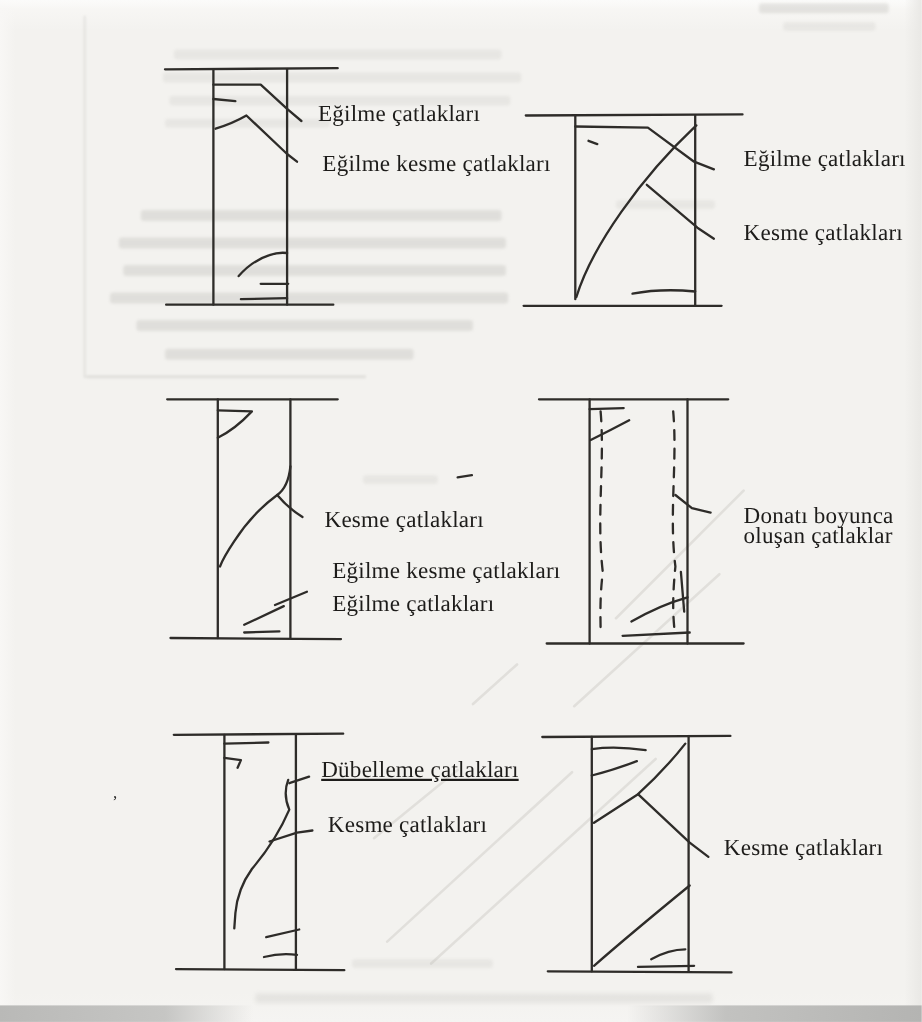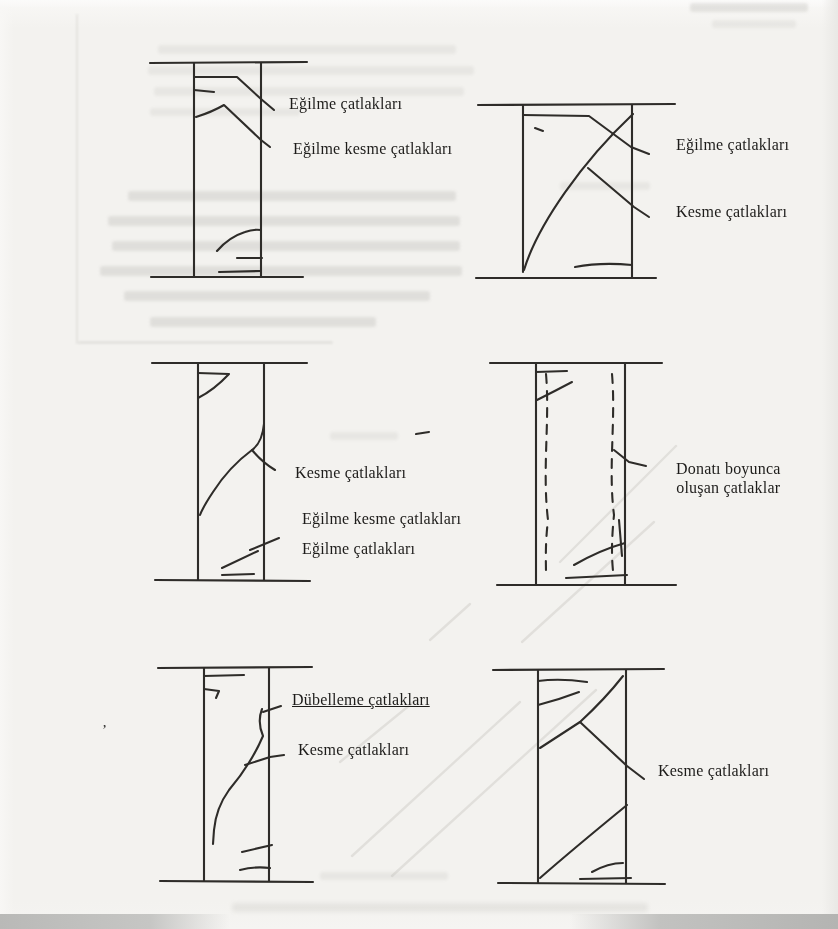--- a/index.html
+++ b/index.html
@@ -22,24 +22,24 @@
     background:linear-gradient(270deg,#e9e8e5,rgba(233,232,229,0));}
   .edge-top{position:absolute;left:0;top:0;width:838px;height:8px;
     background:linear-gradient(180deg,#fbfbfa,rgba(251,251,250,0));}
   .page-bottom-shadow{
     position:absolute;left:0;top:914px;width:838px;height:15px;
     background:linear-gradient(90deg,#b9b9b7 0,#c6c6c4 150px,rgba(244,243,241,0) 230px,
       rgba(244,243,241,0) 570px,#c2c2c0 660px,#b4b4b2 838px);
   }
   svg#fig{position:absolute;left:0;top:0;}
   .lbl{
-    position:absolute;color:#1d1c1a;font-size:16px;line-height:19px;
+    position:absolute;color:#1d1c1a;font-size:21px;line-height:19px;
     letter-spacing:.2px;white-space:nowrap;
   }
-  .lbl2{line-height:19px;text-align:center;}
+  .lbl2{line-height:19px;}
   .stray{position:absolute;color:#2a2a28;font-size:15px;}
   
   .bleed{
     position:absolute;background:#9d9c96;opacity:.22;border-radius:3px;
     filter:blur(1.6px);
   }
   .bleed.v{opacity:.18;}
   .bleed.faint{opacity:.13;}
 </style>
 </head>

